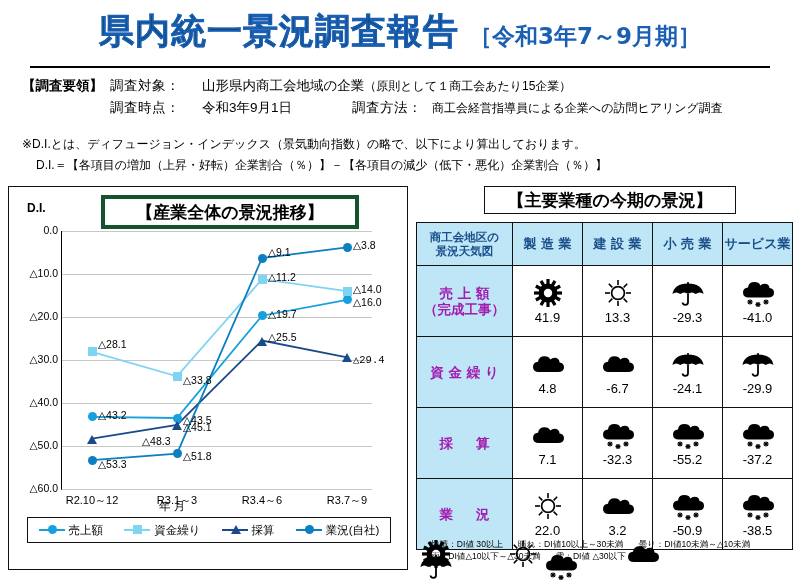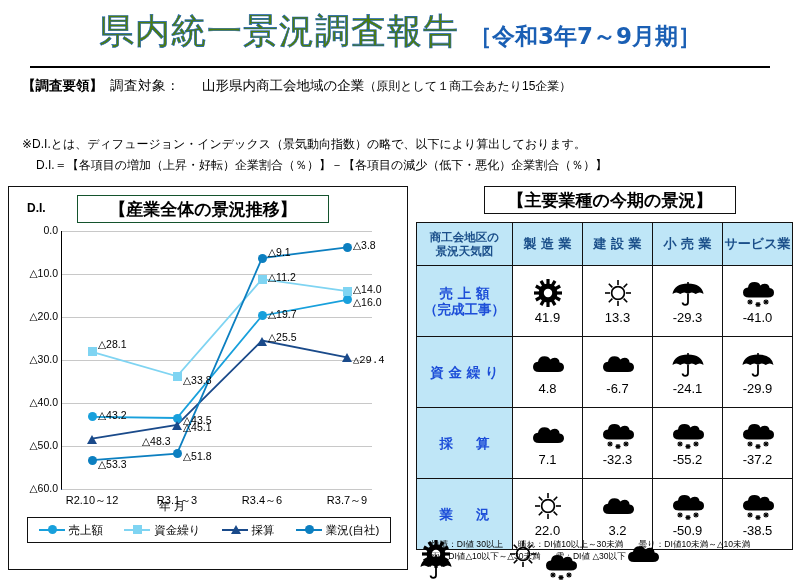--- a/index.html
+++ b/index.html
@@ -12,21 +12,21 @@
     position:relative;
   }
   .page{position:relative;width:800px;height:588px;}
 
   
   .title-row{
     position:absolute;left:0;top:8px;width:800px;
     display:flex;align-items:flex-end;justify-content:center;gap:10px;
   }
   .title-main{
-    font-size:35px;font-weight:normal;color:#4d7c0f;
+    font-size:35px;font-weight:bold;color:#0c4a6e;
     letter-spacing:1px;
     -webkit-text-stroke:0.6px #1a5fb4;
     font-family:"DejaVu Sans",sans-serif;
   }
   .title-sub{
     font-size:23px;font-weight:bold;color:#1a5fb4;
     padding-bottom:3px;
     font-family:"DejaVu Sans",sans-serif;
   }
   .title-rule{
@@ -43,22 +43,22 @@
   .ol-row2{display:flex;align-items:baseline;margin-top:2px;}
   .note{position:absolute;left:22px;top:134px;width:760px;font-size:12px;line-height:21px;}
   .note2{margin-left:14px;}
 
   
   .chart-panel{
     position:absolute;left:8px;top:186px;width:398px;height:382px;
     border:1px solid #111;background:#fff;
   }
   .chart-title{
-    position:absolute;left:68px;top:8px;width:250px;height:26px;
-    border:1px solid #14532d;background:#fff;
+    position:absolute;left:92px;top:8px;width:250px;height:26px;
+    border:4px solid #14532d;background:#fff;
     font-size:17px;font-weight:bold;text-align:center;line-height:26px;
     font-family:"DejaVu Sans",sans-serif;
   }
   .di-label{position:absolute;left:18px;top:14px;font-size:12px;font-weight:bold;}
   .plot{
     position:absolute;left:52px;top:44px;width:310px;height:258px;
     border-left:1px solid #000;border-bottom:1px solid #3b82f6;
   }
   .gl{position:absolute;left:0;width:310px;height:1px;background:#c8c8c8;}
   .ytick{position:absolute;right:calc(100% + 4px);font-size:10.5px;white-space:nowrap;transform:translateY(-7px);}
@@ -92,21 +92,21 @@
   }
   table.grid th,table.grid td{
     border:1px solid #111;text-align:center;vertical-align:middle;
   }
   table.grid th.hd{
     background:#bfe6f7;font-size:13px;font-weight:bold;height:40px;color:#1b4f8a;
     font-family:"DejaVu Sans",sans-serif;
   }
   table.grid th.hd.first{font-size:11.5px;line-height:14px;}
   table.grid td.rowhead{
-    background:#bfe6f7;font-size:13.5px;font-weight:bold;height:68px;color:#1d4ed8;
+    background:#bfe6f7;font-size:13.5px;font-weight:bold;height:68px;color:#a21caf;
     font-family:"DejaVu Sans",sans-serif;line-height:16px;
   }
   table.grid td.cell{height:68px;font-size:13px;}
   .cellwrap{display:flex;flex-direction:column;align-items:center;justify-content:center;gap:2px;}
   .val{font-size:13px;}
   .icon{width:40px;height:30px;display:block;}
 
   .footnote{
     position:absolute;left:416px;top:538px;width:378px;font-size:8.6px;line-height:12px;
   }
@@ -125,20 +125,27 @@
   </div>
   <div class="title-rule"></div>
 
   <div class="outline">
     <div class="ol-row">
       <span class="ol-label">【調査要領】</span>
       <span class="ol-key">調査対象：</span>
       <span class="ol-val">
         <span>山形県内商工会地域の企業</span><span class="ol-small">（原則として１商工会あたり15企業）</span>
       </span>
+    </div>
+    <div class="ol-row2">
+      <span class="ol-label"></span>
+      <span class="ol-key">調査時点：</span>
+      <span style="width:150px">令和3年9月1日</span>
+      <span class="ol-key" style="width:80px">調査方法：</span>
+      <span class="ol-small">商工会経営指導員による企業への訪問ヒアリング調査</span>
     </div>
   </div>
 
   <div class="note">
     <div>※D.I.とは、ディフュージョン・インデックス（景気動向指数）の略で、以下により算出しております。</div>
     <div class="note2">D.I.＝【各項目の増加（上昇・好転）企業割合（％）】－【各項目の減少（低下・悪化）企業割合（％）】</div>
   </div>
 
   <div class="chart-panel">
     <div class="di-label">D.I.</div>

